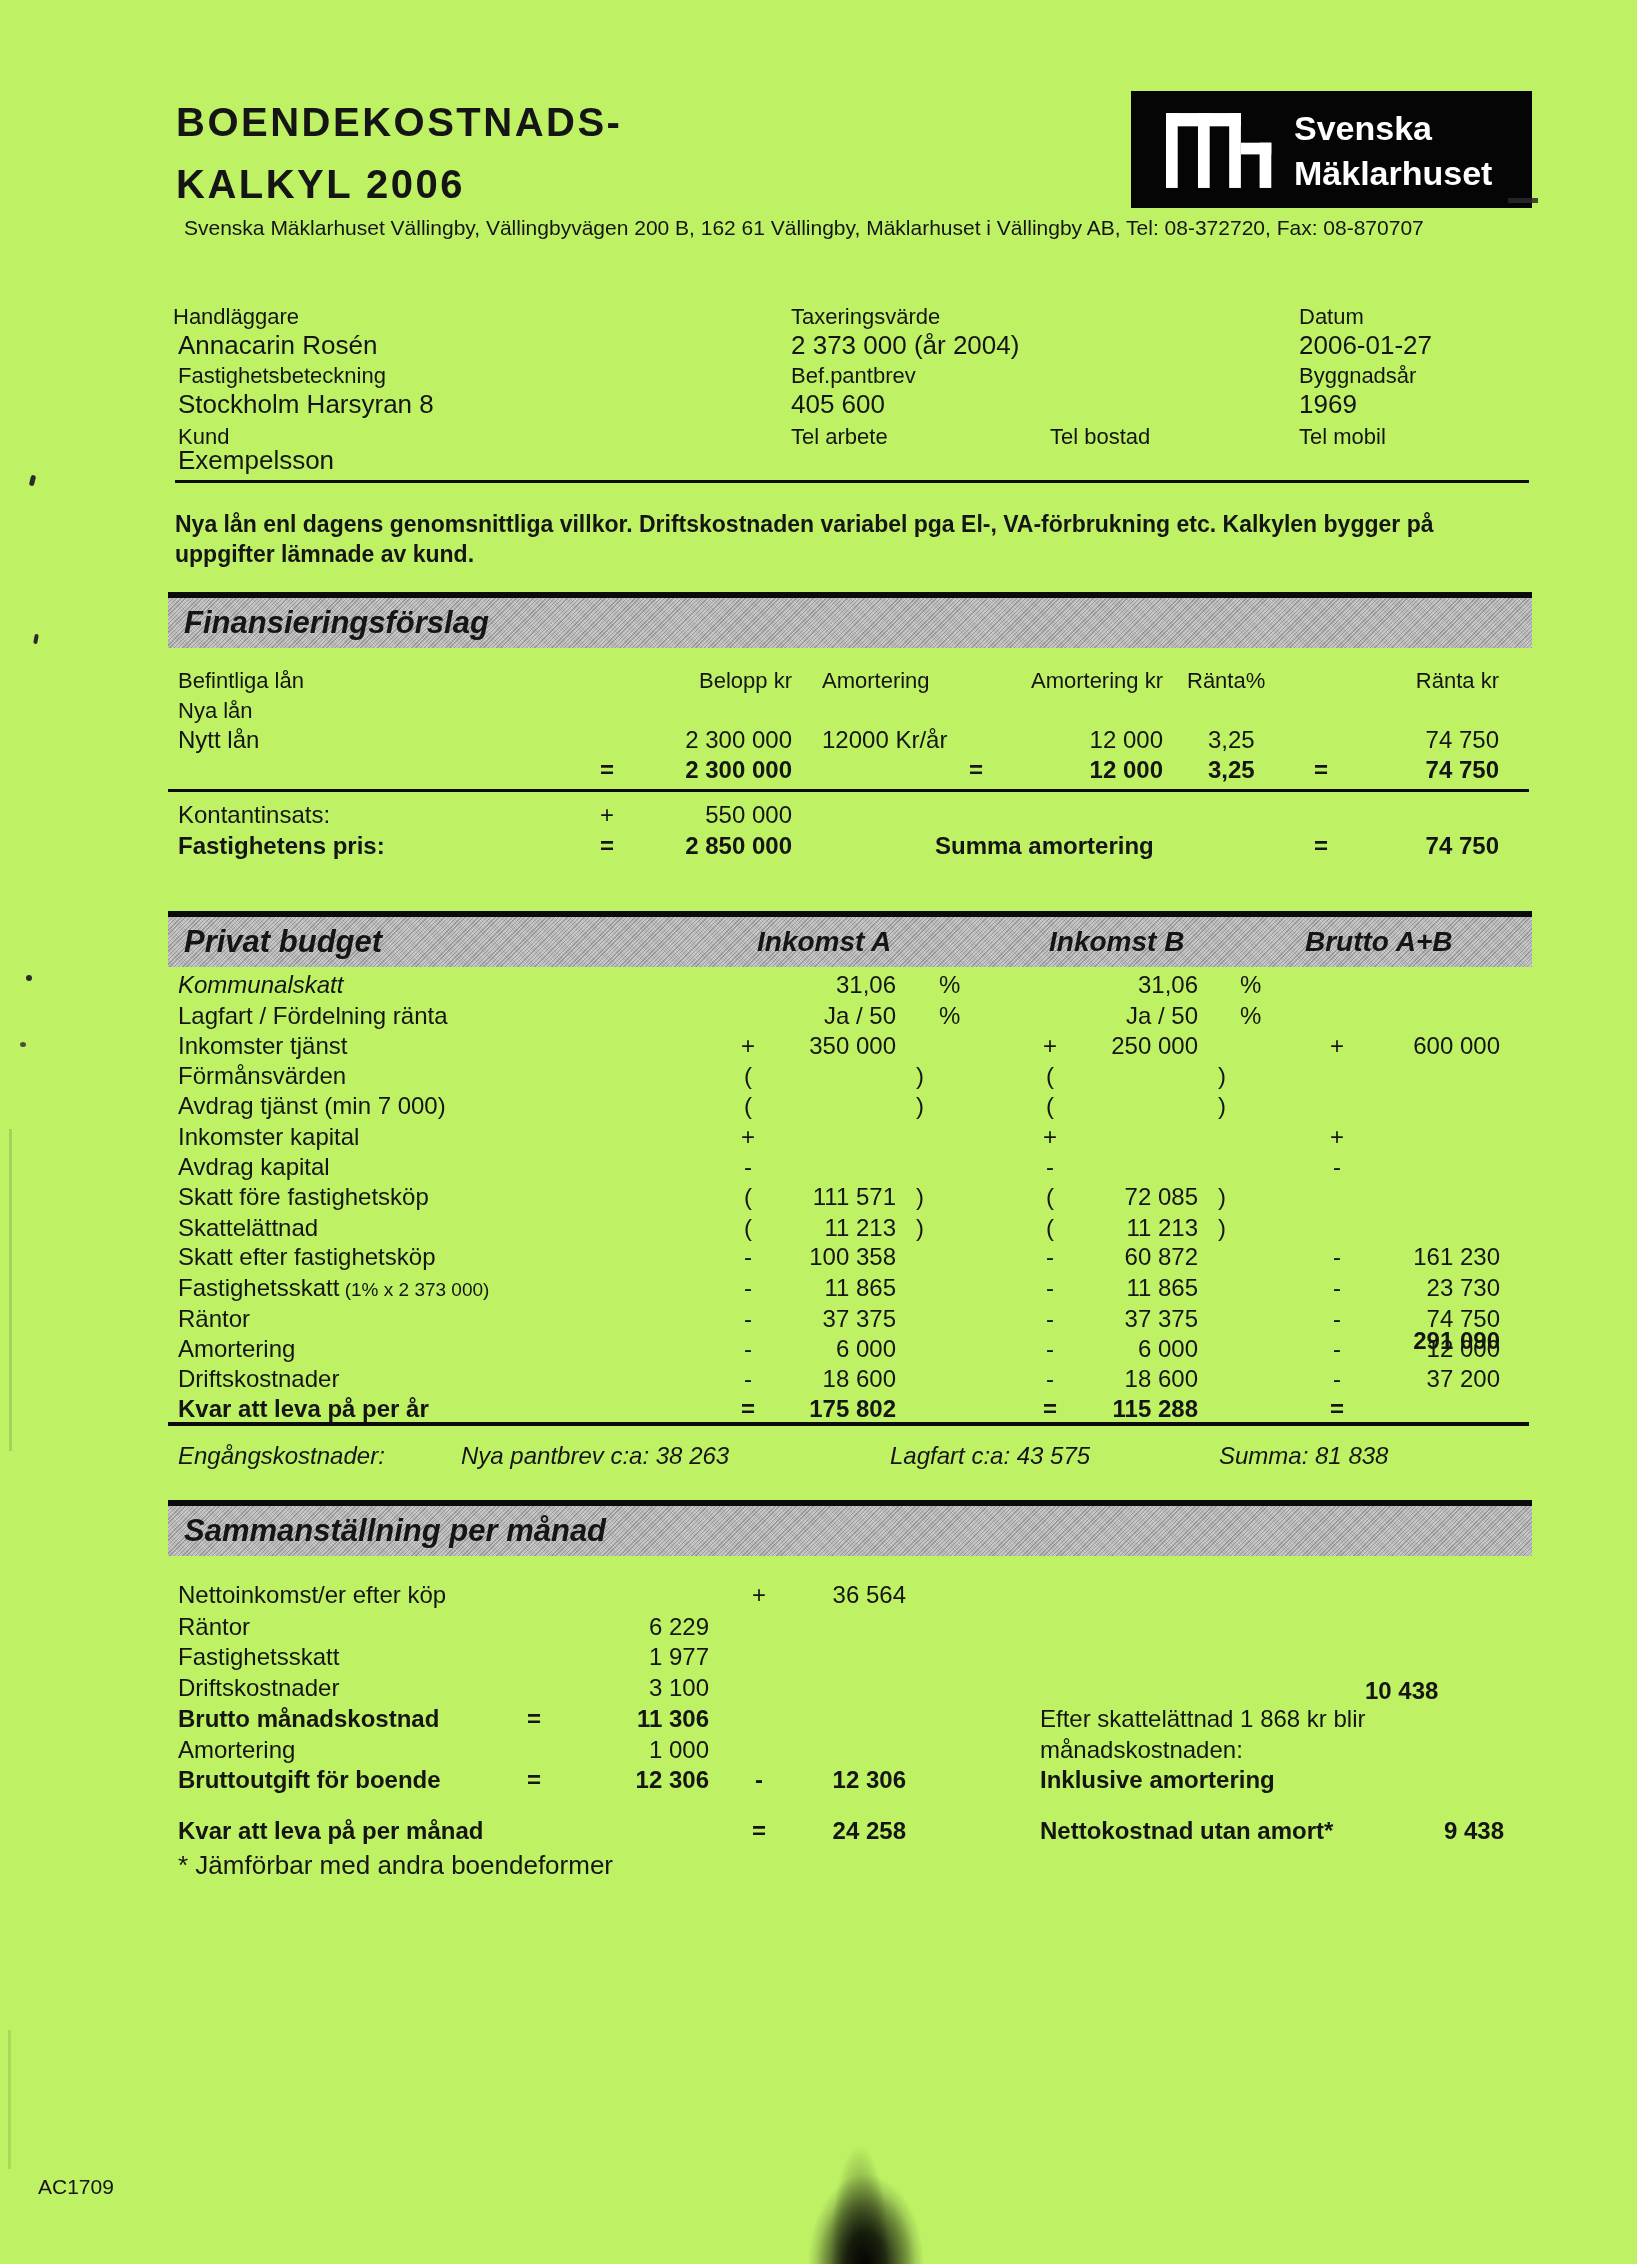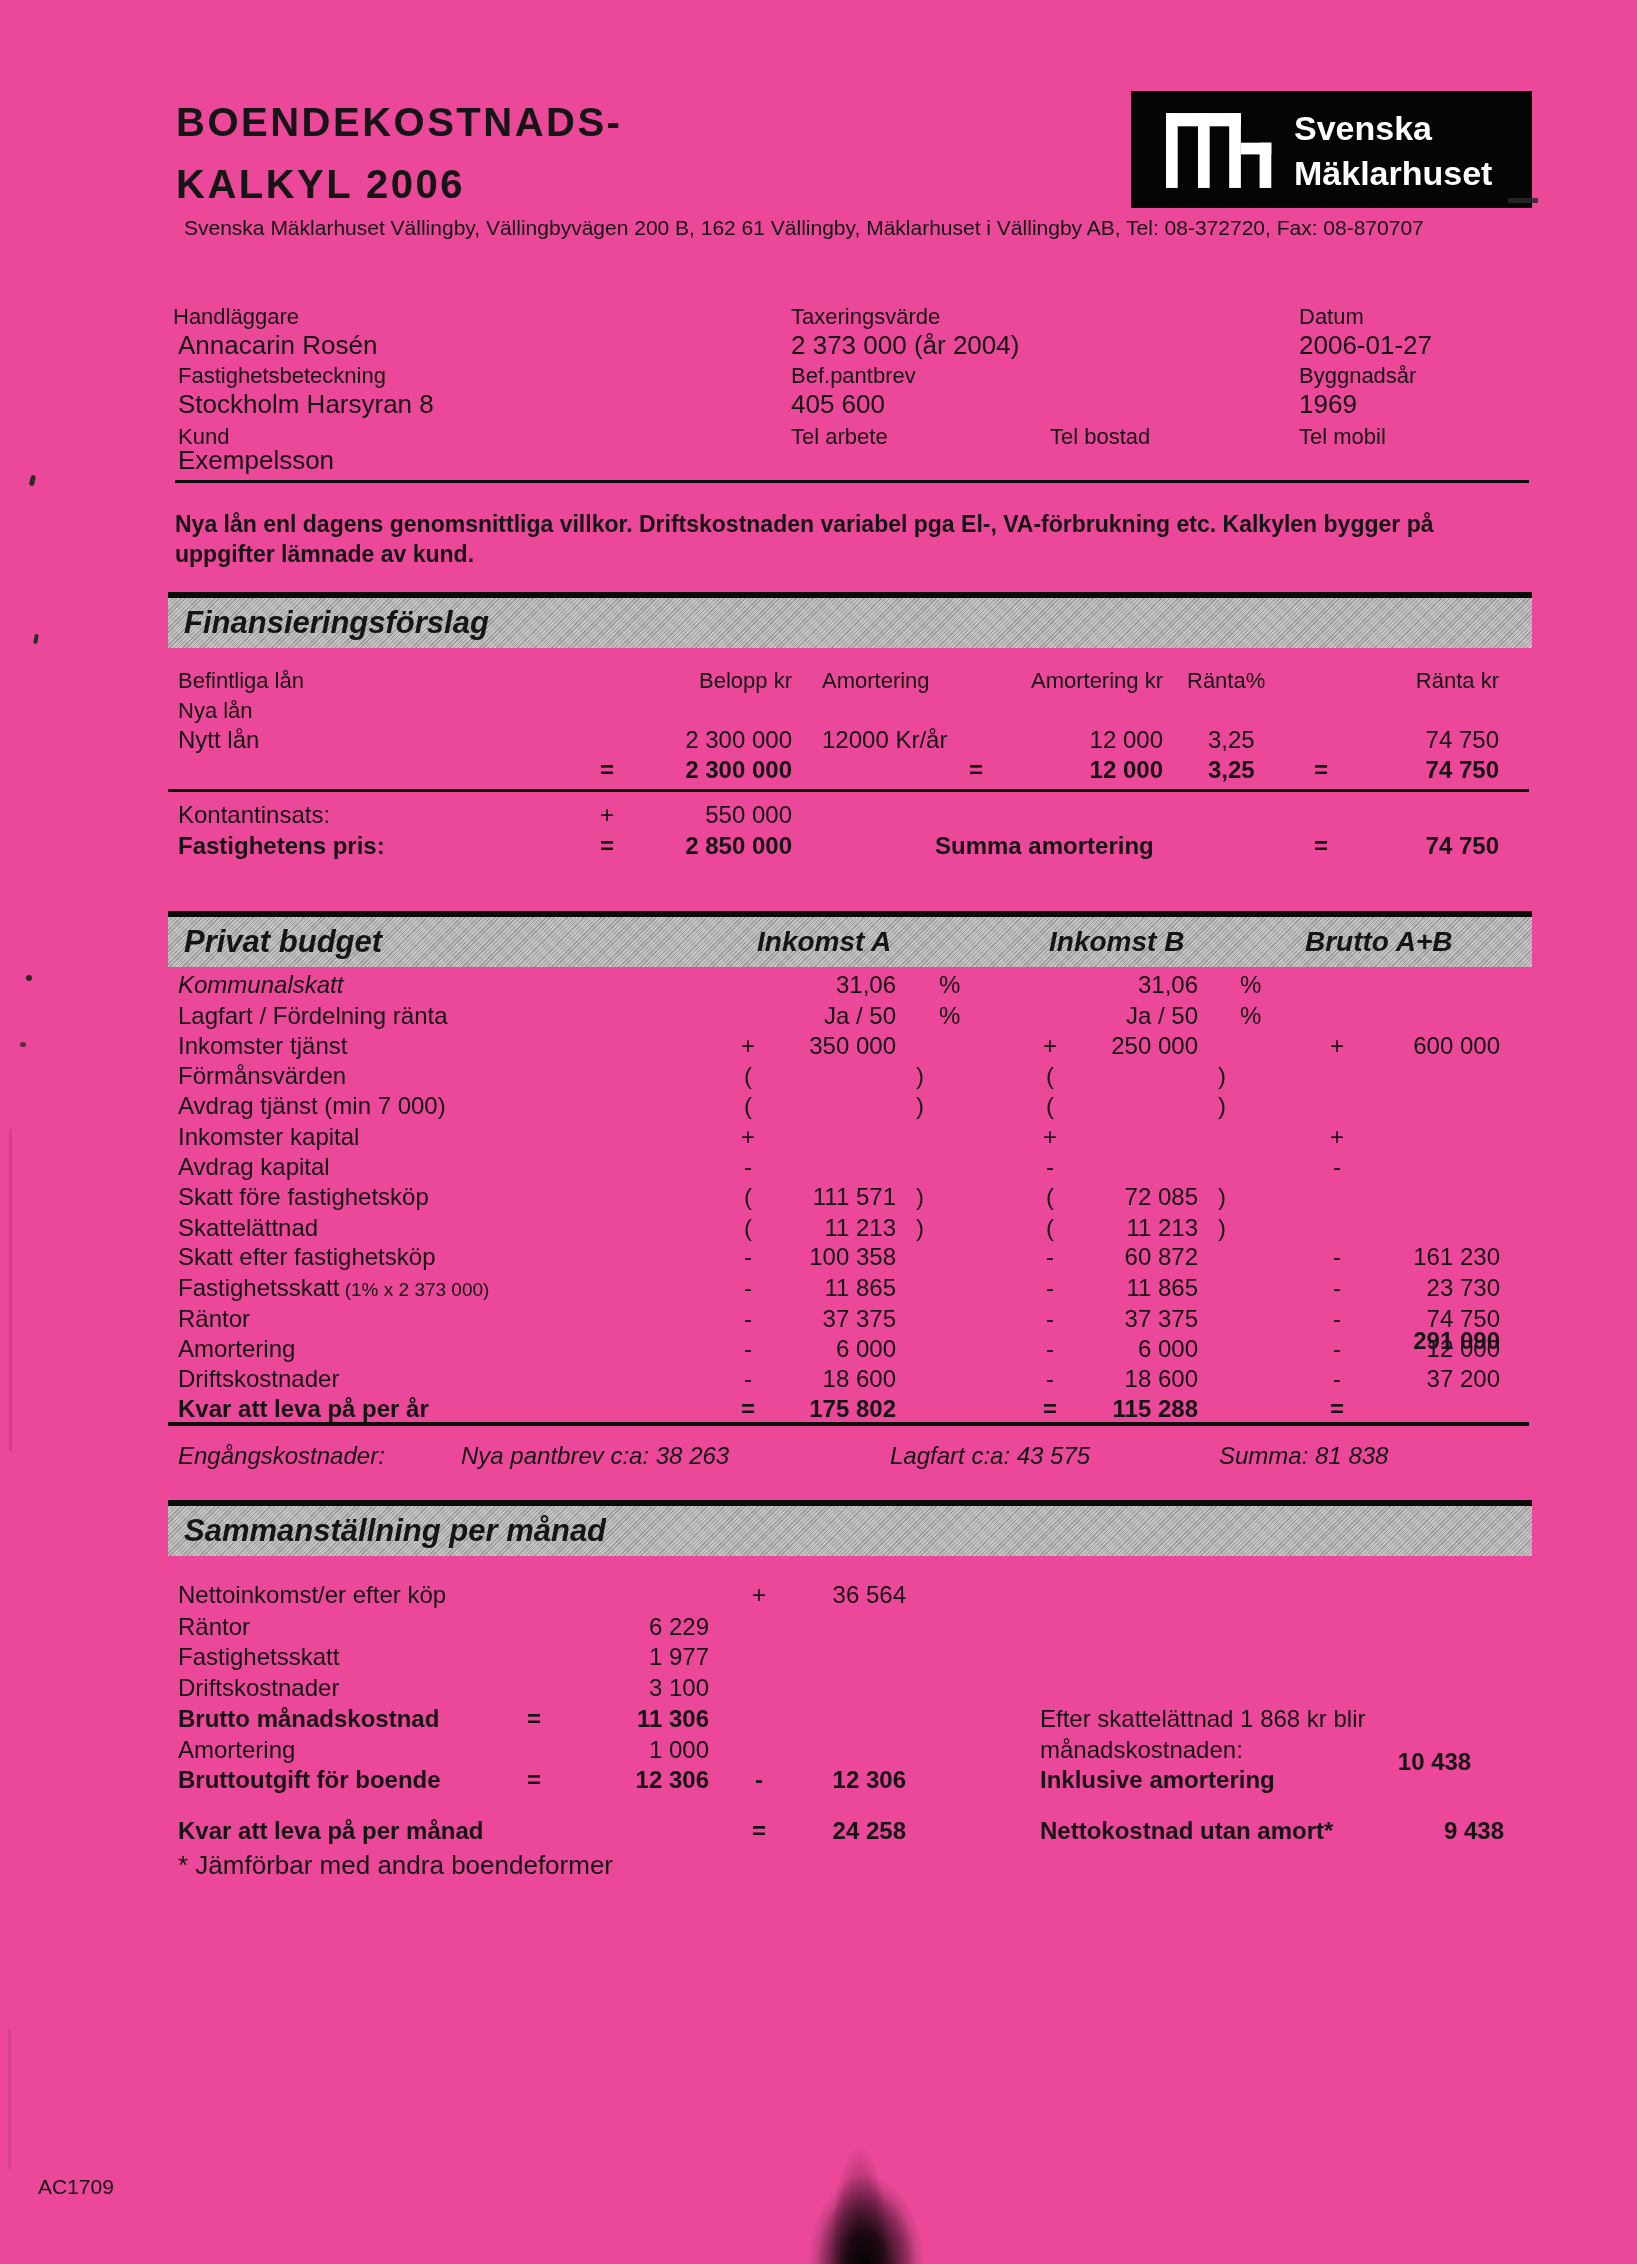--- a/index.html
+++ b/index.html
@@ -1,16 +1,16 @@
 <!DOCTYPE html>
 <html><head>
 <meta charset="utf-8">
 <style>
   html,body{margin:0;padding:0;background:#e8e8e8;}
-  .page{position:relative;width:1638px;height:2264px;background:#ec4899;overflow:hidden;
+  .page{position:relative;width:1638px;height:2264px;background:#bef264;overflow:hidden;
         font-family:"Liberation Sans",sans-serif;color:#151515;}
   .t{position:absolute;white-space:nowrap;font-size:24px;line-height:1.08;}
   .b{font-weight:bold;}
   .i{font-style:italic;}
   .c{text-align:center;}
   .r{text-align:right;}
   .lbl{font-size:22px;}
   .val{font-size:26px;}
   .hdr{font-size:22px;}
   .sm{font-size:19px;}
@@ -253,21 +253,21 @@
       <span class="t" style="left: 1040px; top: 1706px;">Efter skattelättnad 1 868 kr blir</span>
       <span class="t" style="left: 178px; top: 1737px;">Amortering</span>
       <span class="t" style="left: 570px; top: 1737px; width: 139px; text-align: right;">1 000</span>
       <span class="t" style="left: 1040px; top: 1737px;">månadskostnaden:</span>
       <span class="t b" style="left: 178px; top: 1767px;">Bruttoutgift för boende</span>
       <span class="t b" style="left: 519px; top: 1767px; width: 30px; text-align: center;">=</span>
       <span class="t b" style="left: 570px; top: 1767px; width: 139px; text-align: right;">12 306</span>
       <span class="t b" style="left: 744px; top: 1767px; width: 30px; text-align: center;">-</span>
       <span class="t b" style="left: 767px; top: 1767px; width: 139px; text-align: right;">12 306</span>
       <span class="t b" style="left: 1040px; top: 1767px;">Inklusive amortering</span>
-      <span class="t b" style="left: 1365px; top: 1749px; width: 139px; text-align: center;">10 438</span>
+      <span class="t b" style="left: 1365px; top: 1678px; width: 139px; text-align: left;">10 438</span>
       <span class="t b" style="left: 178px; top: 1818px;">Kvar att leva på per månad</span>
       <span class="t b" style="left: 744px; top: 1818px; width: 30px; text-align: center;">=</span>
       <span class="t b" style="left: 767px; top: 1818px; width: 139px; text-align: right;">24 258</span>
       <span class="t b" style="left: 1040px; top: 1818px;">Nettokostnad utan amort*</span>
       <span class="t b" style="left: 1365px; top: 1818px; width: 139px; text-align: right;">9 438</span>
     </div>
 
   <span class="t" style="left:178px;top:1851px;font-size:26px;">* Jämförbar med andra boendeformer</span>
 
   <span class="t" style="left:38px;top:2176px;font-size:21px;">AC1709</span>

